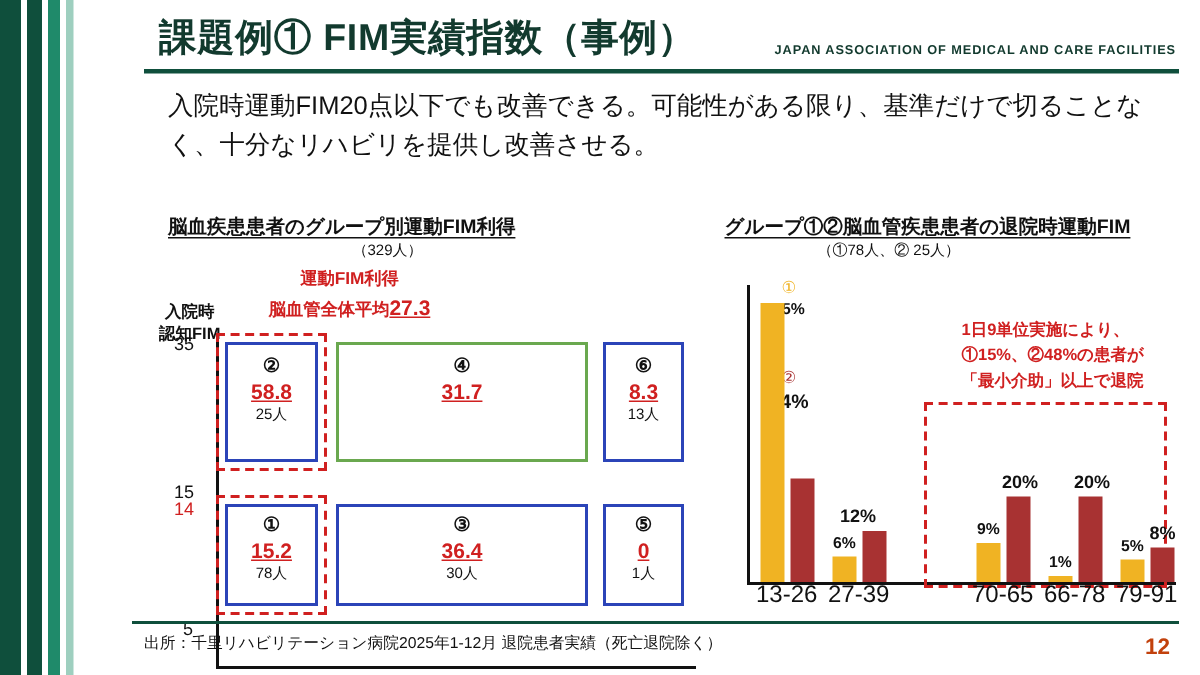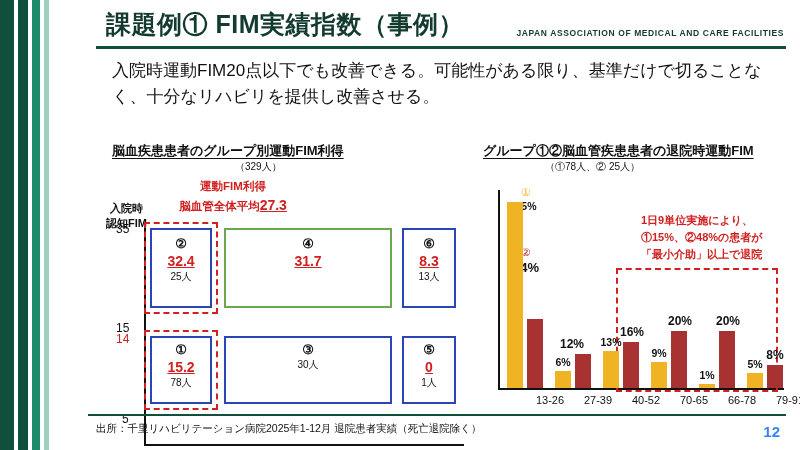--- a/index.html
+++ b/index.html
@@ -73,30 +73,30 @@
 
   .grp { position:absolute; bottom:0; width:44px; height:200px; }
   .bars { position:absolute; bottom:0; left:0; width:44px; height:200px; }
   .bar-y, .bar-r {
     position:absolute; bottom:0; width:16px;
   }
   .bar-y { left:3px; background:#f0b323; }
   .bar-r { left:23px; background:#a83232; }
   .vlab { position:absolute; font-size:10.5px; font-weight:bold; color:#111; text-align:center; width:22px; }
   .vlab.big { font-size:12px; }
-  .xlab { position:absolute; bottom:-18px; left:0; width:44px; text-align:center; font-size:11px; color:#111;margin-left:24px; }
+  .xlab { position:absolute; bottom:-18px; left:0; width:44px; font-size:16px; color:#111; }
 
   .legend-item { position:absolute; font-size:10.5px; color:#111; line-height:1.25; text-align:center; }
   .legend-num { font-size:11px; }
 
   .rnote { position:absolute; color:#d02020; font-size:11px; font-weight:bold; line-height:1.55; }
 
   .source { position:absolute; left:96px; bottom:14px; font-size:10.5px; color:#111; }
   .footer-rule { position:absolute; left:88px; right:14px; bottom:34px; height:2px; background:#0f4f3c; }
-  .pageno { position:absolute; right:20px; bottom:10px; font-size:15px; font-weight:bold; color:#3b82f6; }
+  .pageno { position:absolute; right:20px; bottom:10px; font-size:15px; font-weight:bold; color:#c2410c; }
 </style>
 </head>
 <body>
 
 <div class="left-bars">
   <div class="bar b1"></div>
   <div class="bar b2"></div>
   <div class="bar b3"></div>
   <div class="bar b4"></div>
 </div>
@@ -125,21 +125,21 @@
   <div class="tick" style="left:20px; top:62px;">35</div>
   <div class="tick" style="left:20px; top:145px;margin-top:16px;">15</div>
   <div class="tick tick-red" style="left:20px; top:172px;">14</div>
   <div class="tick" style="left:26px; top:252px;">5</div>
 
   <div class="dash-red" style="left:48px; top:62px; width:74px; height:92px;"></div>
   <div class="dash-red" style="left:48px; top:170px; top:170px; height:80px; width:74px;"></div>
 
   <div class="cell" style="left:54px; top:68px; width:62px; height:80px; padding-top:6px;">
     <div class="cell-id">②</div>
-    <div class="cell-val num">32.4</div>
+    <div class="cell-val num">58.8</div>
     <div class="cell-n">25人</div>
   </div>
 
   <div class="cell green" style="left:128px; top:68px; width:168px; height:80px; padding-top:6px;">
     <div class="cell-id">④</div>
     <div class="cell-val num">31.7</div>
   </div>
 
   <div class="cell" style="left:306px; top:68px; width:54px; height:80px; padding-top:6px;">
     <div class="cell-id">⑥</div>
@@ -148,20 +148,21 @@
   </div>
 
   <div class="cell" style="left:54px; top:176px; width:62px; height:68px; padding-top:4px;">
     <div class="cell-id">①</div>
     <div class="cell-val num">15.2</div>
     <div class="cell-n">78人</div>
   </div>
 
   <div class="cell" style="left:128px; top:176px; width:168px; height:68px; padding-top:4px;">
     <div class="cell-id">③</div>
+    <div class="cell-val num">36.4</div>
     <div class="cell-n">30人</div>
   </div>
 
   <div class="cell" style="left:306px; top:176px; width:54px; height:68px; padding-top:4px;">
     <div class="cell-id">⑤</div>
     <div class="cell-val num">0</div>
     <div class="cell-n">1人</div>
   </div>
 </div>
 
@@ -198,29 +199,20 @@
   <div class="grp" style="left:72px; bottom:37px;">
     <div class="bars">
       <div class="bar-y" style="height:17px;"></div>
       <div class="bar-r" style="height:34px;"></div>
     </div>
     <div class="vlab" style="left:0px; bottom:20px; color:#111;">6%</div>
     <div class="vlab big" style="left:8px; bottom:37px;">12%</div>
     <div class="xlab">27-39</div>
   </div>
 
-  <div class="grp" style="left:120px; bottom:37px;">
-    <div class="bars">
-      <div class="bar-y" style="height:37px;"></div>
-      <div class="bar-r" style="height:46px;"></div>
-    </div>
-    <div class="vlab" style="left:0px; bottom:40px; color:#111;">13%</div>
-    <div class="vlab big" style="left:20px; bottom:49px;">16%</div>
-    <div class="xlab">40-52</div>
-  </div>
 
   <div class="grp" style="left:168px; bottom:37px;">
     <div class="bars">
       <div class="bar-y" style="height:26px;"></div>
       <div class="bar-r" style="height:57px;"></div>
     </div>
     <div class="vlab" style="left:0px; bottom:29px; color:#111;">9%</div>
     <div class="vlab big" style="left:20px; bottom:60px;">20%</div>
     <div class="xlab">70-65</div>
   </div>

